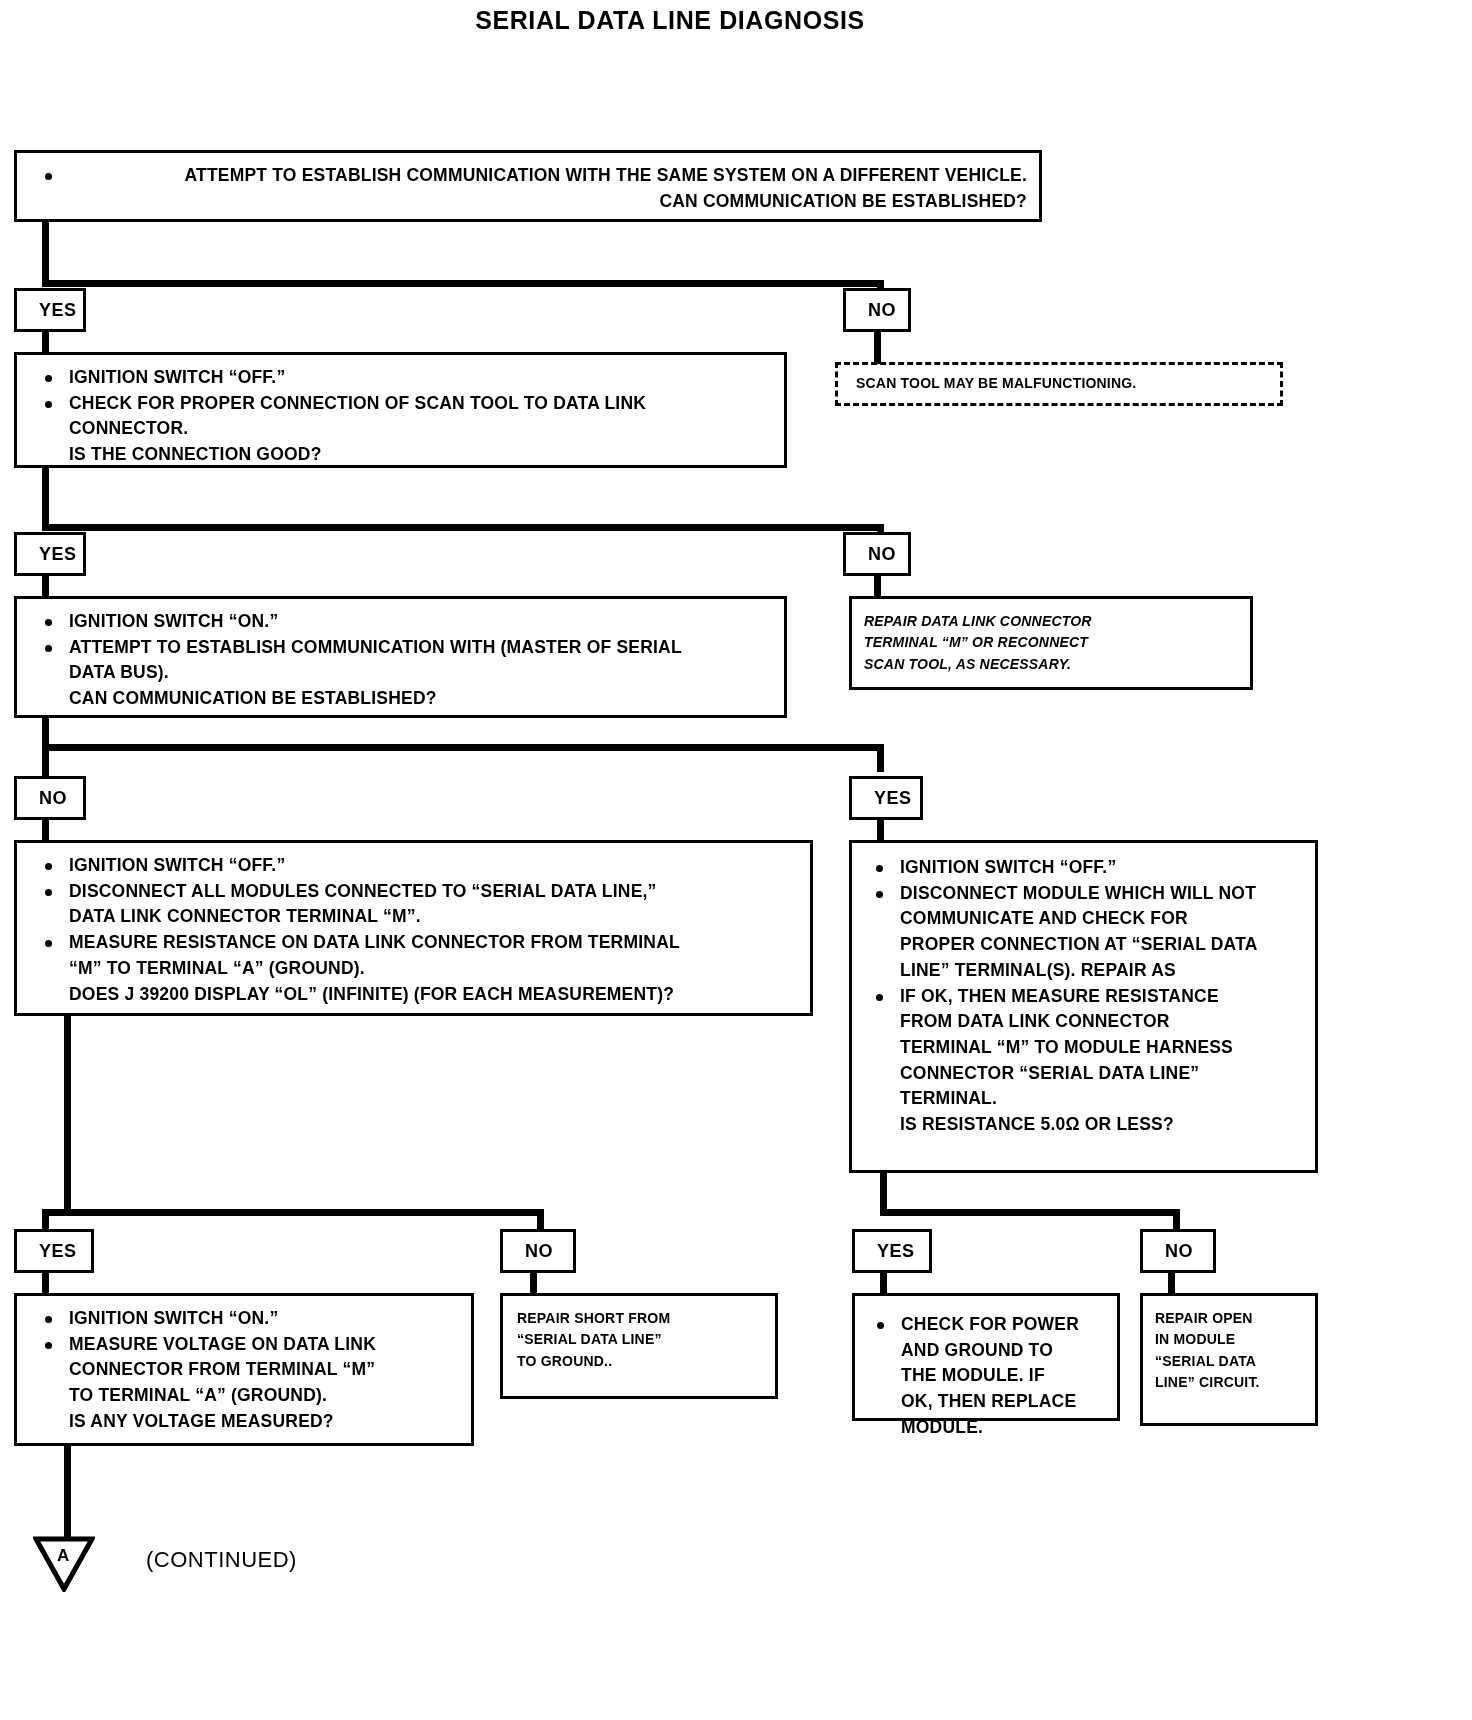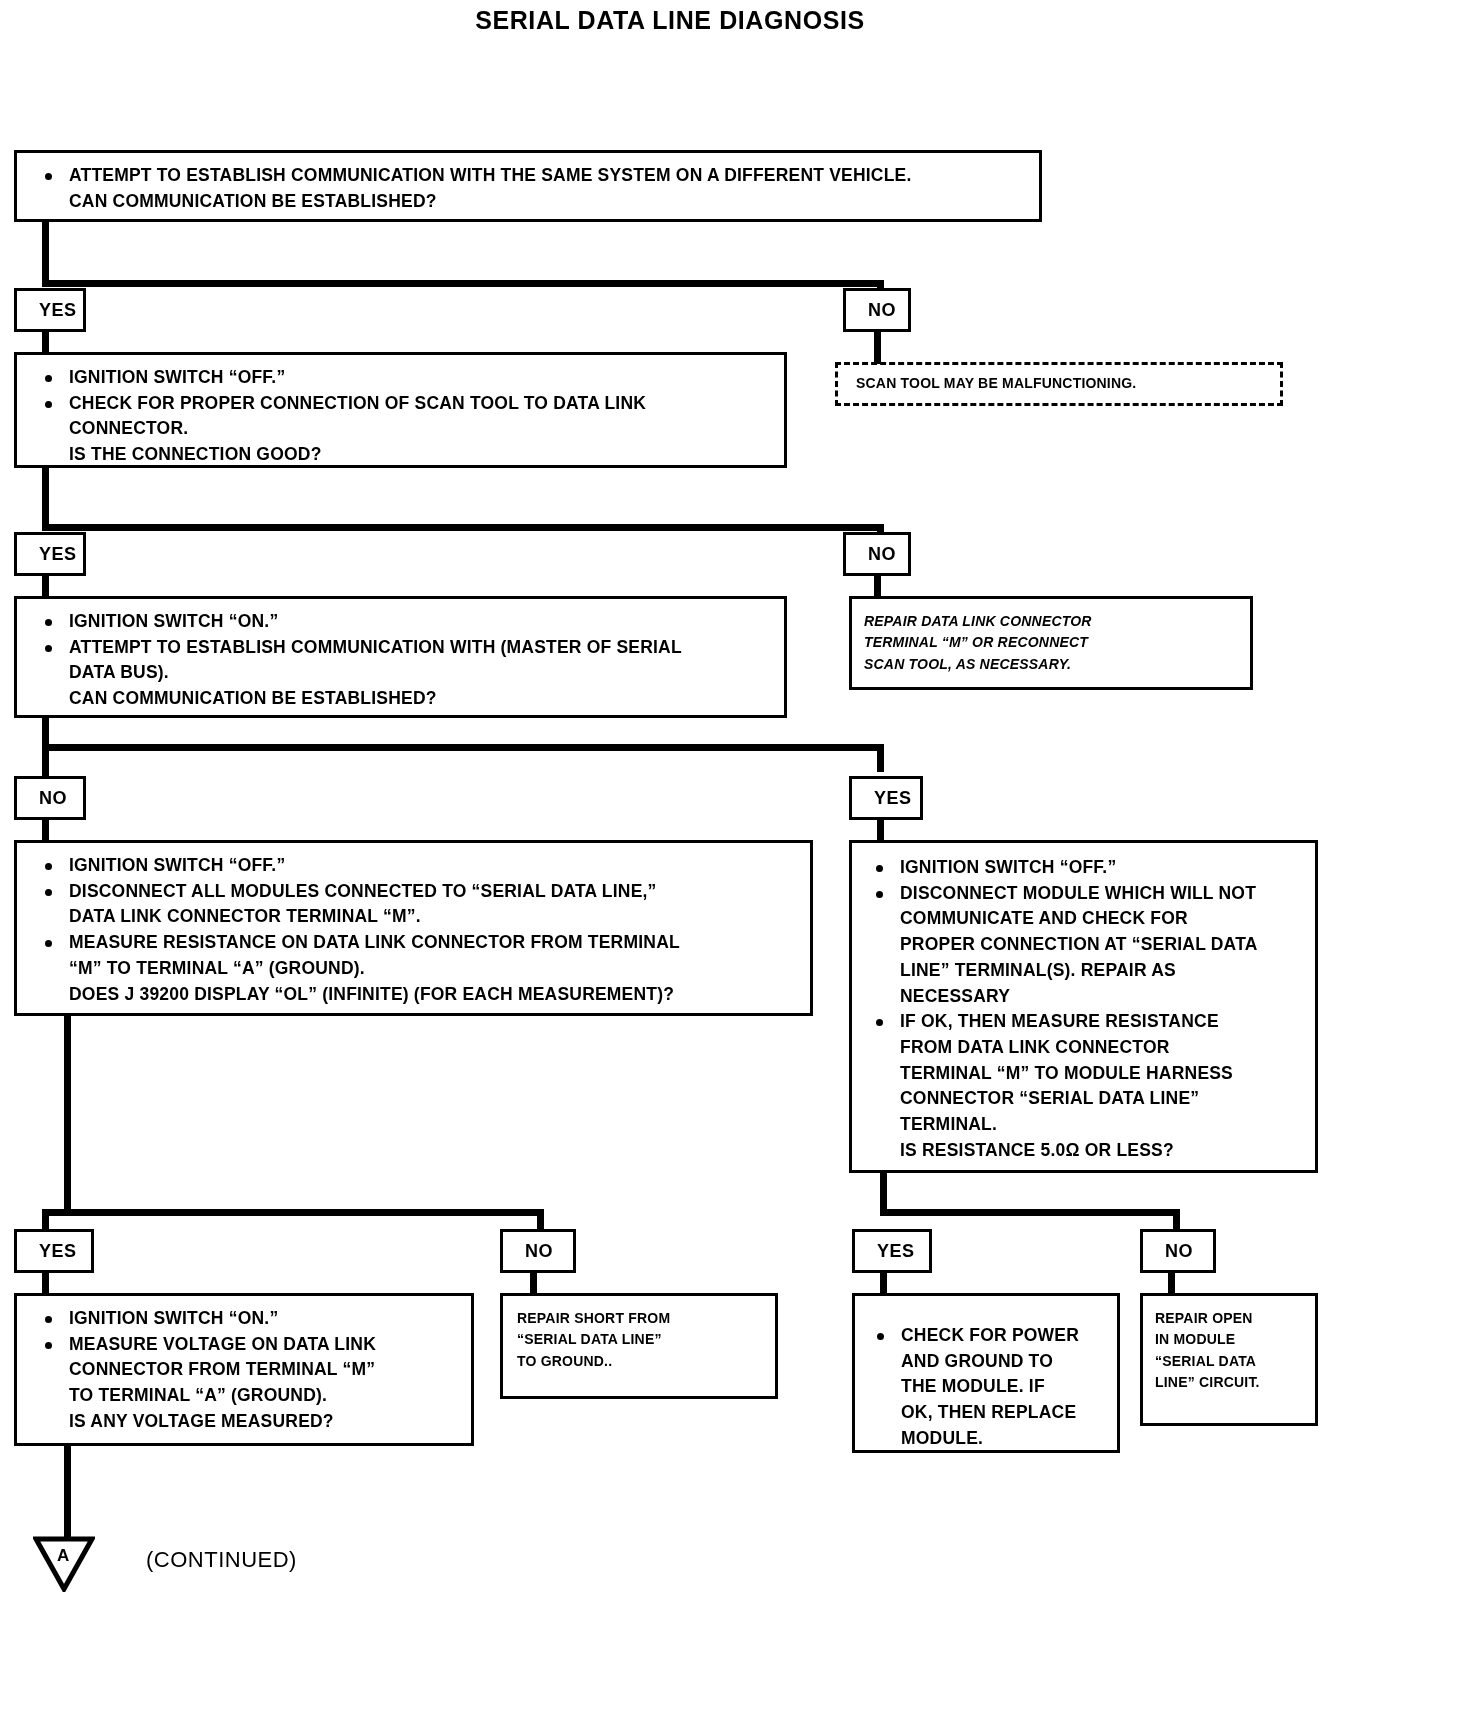--- a/index.html
+++ b/index.html
@@ -124,21 +124,21 @@
     letter-spacing: 0.5px;
   }
 </style>
 </head>
 <body>
 
 <div id="page">
 
   <div class="title">SERIAL DATA LINE DIAGNOSIS</div>
 
-  <div class="box" style="left:14px; top:150px; width:1028px; height:72px;">
+  <div class="box" style="left:14px; top:150px; width:1028px; height:72px;text-align:right;">
     <ul class="blist">
       <li>ATTEMPT TO ESTABLISH COMMUNICATION WITH THE SAME SYSTEM ON A DIFFERENT VEHICLE.</li>
       <li class="nobullet">CAN COMMUNICATION BE ESTABLISHED?</li>
     </ul>
   </div>
 
   <div class="line vline" style="left:42px; top:222px; height:62px;"></div>
   <div class="line hline" style="left:42px; top:280px; width:842px;"></div>
   <div class="line vline" style="left:877px; top:280px; height:8px;"></div>
 
@@ -224,21 +224,20 @@
     </ul>
   </div>
 
   <div class="box" style="left:849px; top:840px; width:469px; height:333px; padding:12px 10px 10px 10px;">
     <ul class="blist">
       <li>IGNITION SWITCH “OFF.”</li>
       <li>DISCONNECT MODULE WHICH WILL NOT</li>
       <li class="nobullet">COMMUNICATE AND CHECK FOR</li>
       <li class="nobullet">PROPER CONNECTION AT “SERIAL DATA</li>
       <li class="nobullet">LINE” TERMINAL(S). REPAIR AS</li>
-      <li class="nobullet">NECESSARY</li>
       <li>IF OK, THEN MEASURE RESISTANCE</li>
       <li class="nobullet">FROM DATA LINK CONNECTOR</li>
       <li class="nobullet">TERMINAL “M” TO MODULE HARNESS</li>
       <li class="nobullet">CONNECTOR “SERIAL DATA LINE”</li>
       <li class="nobullet">TERMINAL.</li>
       <li class="nobullet">IS RESISTANCE 5.0Ω OR LESS?</li>
     </ul>
   </div>
 
   <div class="line vline" style="left:64px; top:1016px; height:200px;"></div>
@@ -282,21 +281,21 @@
   </div>
 
   <div class="box" style="left:500px; top:1293px; width:278px; height:106px; padding:12px 10px 10px 14px;">
     <div class="plain">
       <span class="ln">REPAIR SHORT FROM</span>
       <span class="ln">“SERIAL DATA LINE”</span>
       <span class="ln">TO GROUND..</span>
     </div>
   </div>
 
-  <div class="box" style="left:852px; top:1293px; width:268px; height:160px; padding:27px 8px 10px 8px;">
+  <div class="box" style="left:852px; top:1293px; width:268px; height:128px; padding:16px 8px 10px 8px;">
     <ul class="blist">
       <li>CHECK FOR POWER</li>
       <li class="nobullet">AND GROUND TO</li>
       <li class="nobullet">THE MODULE. IF</li>
       <li class="nobullet">OK, THEN REPLACE</li>
       <li class="nobullet">MODULE.</li>
     </ul>
   </div>
 
   <div class="box" style="left:1140px; top:1293px; width:178px; height:133px; padding:12px 8px 10px 12px;">

